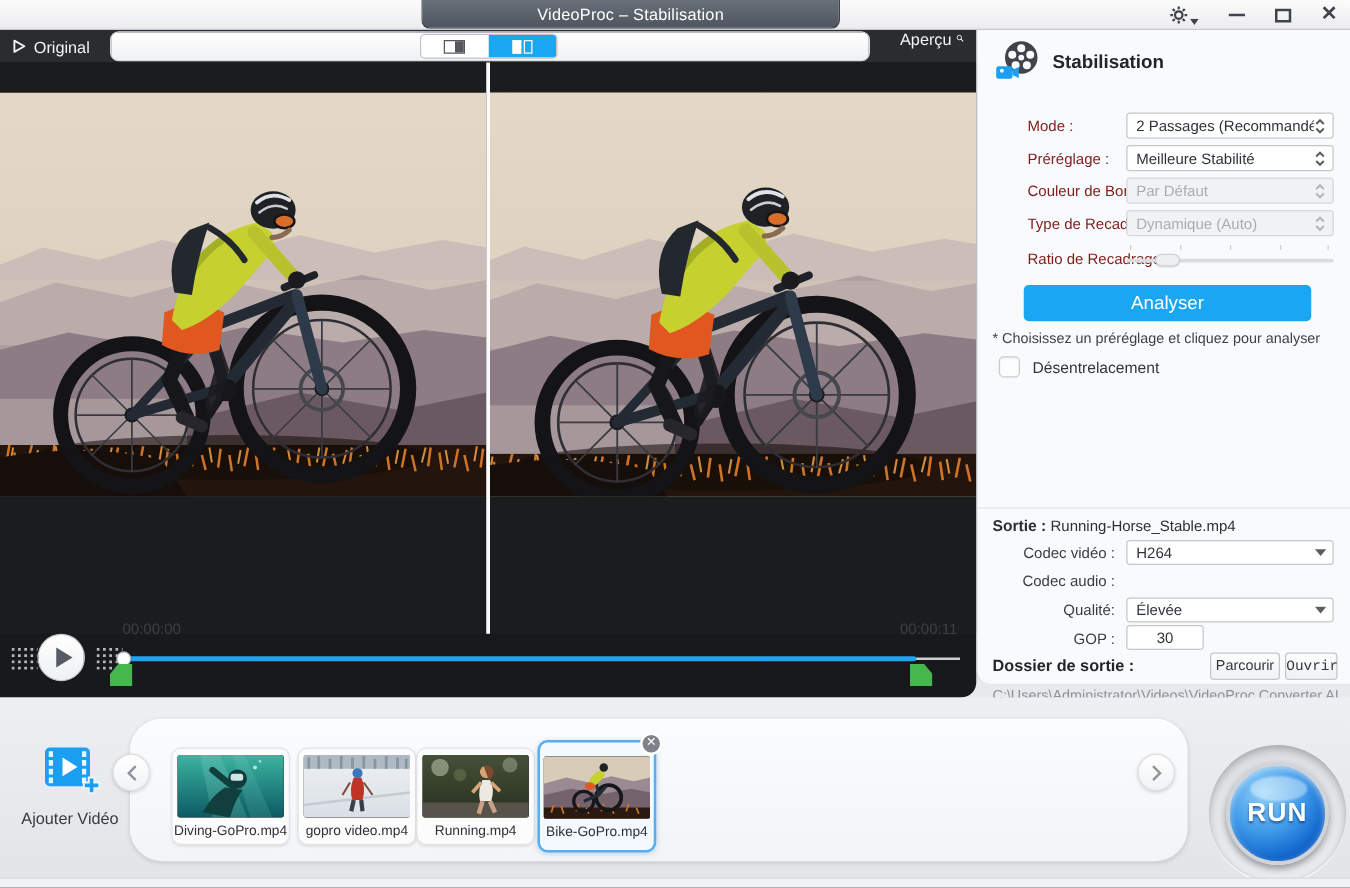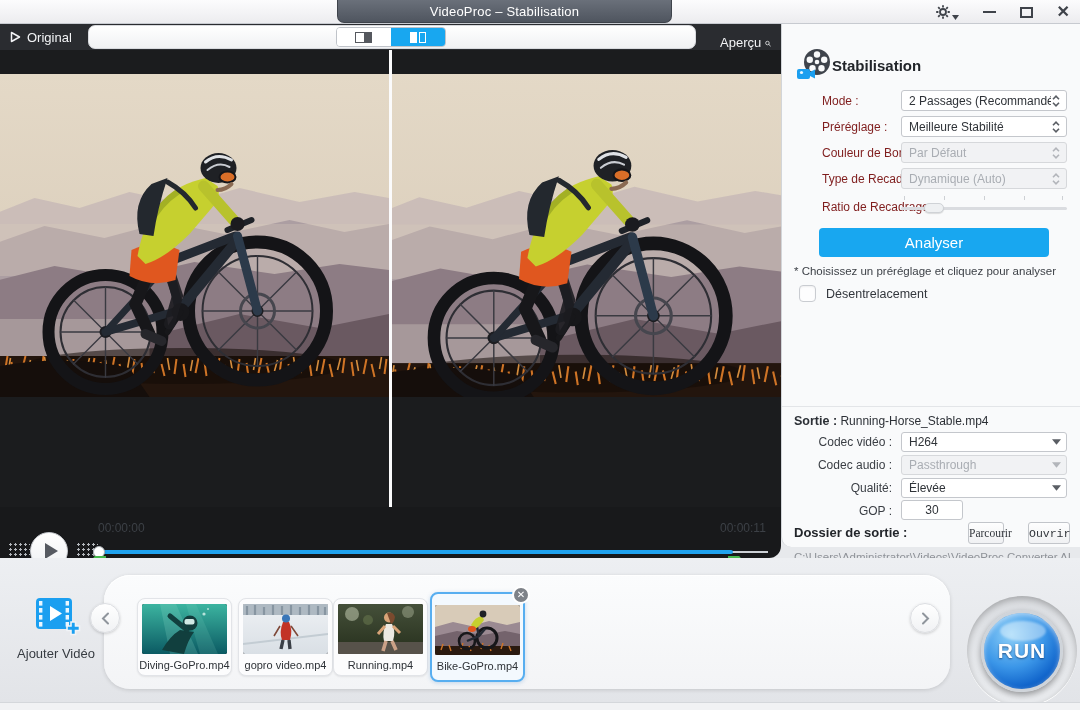--- a/index.html
+++ b/index.html
@@ -22,40 +22,40 @@
   .close-glyph { font-size:16px; line-height:16px; font-weight:bold; }
 
   
   .preview-col { position:absolute; left:0; top:24px; width:781px; height:534px; background:#18191b; border-radius:0 0 12px 0; overflow:hidden; }
   .pv-toolbar { position:absolute; left:0; top:0; width:781px; height:26px; background:#2a2c30;text-decoration:underline; }
   .whitebar { position:absolute; left:88px; top:1px; width:608px; height:24px;
     background:linear-gradient(#ffffff,#f0f1f3); border-radius:7px; border:1px solid #d8dade; }
   .tab-original { position:absolute; left:0; top:0; width:86px; height:26px; color:#f2f3f5; font-size:13px;
     display:flex; align-items:center; gap:6px; padding-left:10px; }
   .tab-apercu { position:absolute; right:0; top:0; width:84px; height:26px; color:#f2f3f5; font-size:13px;
-    display:flex; align-items:flex-end; justify-content:flex-end; gap:4px; padding-right:10px;padding-left:23px; }
+    display:flex; align-items:flex-start; justify-content:flex-end; gap:4px; padding-right:10px;padding-left:23px; }
   .toggle-group { position:absolute; left:50%; top:3px; transform:translateX(-50%); display:flex;
     border:1px solid #bfc3c9; border-radius:4px; overflow:hidden; height:20px; }
   .tg-btn { width:54px; height:100%; display:flex; align-items:center; justify-content:center; background:#fff; }
   .tg-btn.active { background:var(--accent); }
   .single-icon { width:17px; height:11px; border:1.5px solid #55585e; display:flex; }
   .single-icon .half { width:50%; height:100%; background:#55585e; margin-left:auto; }
   .split-icon { display:flex; gap:2px; align-items:center; }
   .split-icon .b1 { width:7px; height:11px; background:#fff; border:1.5px solid #fff; }
   .split-icon .b2 { width:7px; height:11px; border:1.5px solid #fff; }
 
   .video-area { position:absolute; left:0; top:26px; width:781px; height:457px; background:#1a1b1d; }
   .pane { position:absolute; top:0; height:457px; overflow:hidden; background:#1b1c1e; }
   .pane.left { left:0; width:389px; }
   .pane.right { left:392px; width:389px; }
   .pane-divider { position:absolute; left:389px; top:0; width:3px; height:457px; background:#fbfbfc; }
   .frame-svg { position:absolute; left:0; top:24px; width:389px; height:323px; display:block; }
 
   
-  .timeline { position:absolute; left:0; top:496px; width:941px; height:51px;text-align:center; } 
+  .timeline { position:absolute; left:0; top:471px; width:941px; height:51px;text-align:center; } 
   .grip { position:absolute; width:22px; height:20px;
     background-image:radial-gradient(#b4b8bd 1.1px, transparent 1.3px); background-size:5px 5px; }
   .grip.g1 { left:8px; top:22px; }
   .grip.g2 { left:76px; top:22px; }
   .play-btn { position:absolute; left:30px; top:12px; width:38px; height:38px; border-radius:50%;
     background:linear-gradient(#ffffff,#eef0f2); border:1px solid #c5c8cd; box-shadow:0 1px 2px rgba(0,0,0,.15);
     display:flex; align-items:center; justify-content:center; }
   .play-tri { width:0; height:0; border-left:13px solid #565a61; border-top:8px solid transparent;
     border-bottom:8px solid transparent; margin-left:4px; }
   .t-time { position:absolute; font-size:12px; color:#3c4046; }
@@ -63,21 +63,21 @@
   .track-blue { position:absolute; left:100px; top:30px; width:633px; height:4px; border-radius:2px; background:var(--timeline-blue); }
   .knob { position:absolute; left:93px; top:26px; width:12px; height:12px; border-radius:50%;
     background:#fff; border:1px solid #aeb3b9; box-shadow:0 1px 2px rgba(0,0,0,.25); }
   .handle { position:absolute; width:18px; height:18px; background:var(--handle-green); top:36px; }
   .handle.hl { left:88px; clip-path:polygon(0 45%, 38% 0, 100% 0, 100% 100%, 0 100%); }
   .handle.hr { left:728px; clip-path:polygon(0 0, 62% 0, 100% 45%, 100% 100%, 0 100%); }
 
   
   .settings-col { position:absolute; left:781px; top:24px; width:299px; height:523px;
     background:#f9fafb; border-left:1px solid #d2d5d9; border-radius:0 0 0 10px; }
-  .panel-header { position:absolute; left:14px; top:24px; display:flex; align-items:center; }
+  .panel-header { position:absolute; left:14px; top:8px; display:flex; align-items:center; gap:10px; }
   .panel-title { font-size:15px; font-weight:bold; color:#22252a; }
   .prow { position:absolute; left:12px; font-size:12px; color:#7f1d1d;margin-left:28px; }
   .sel { position:absolute; left:119px; width:166px; height:21px; background:#fff; border:1px solid #c4c7cc;
     border-radius:3px; display:flex; align-items:center; padding:0 5px 0 7px; font-size:12px; color:#2f3338; }
   .sel .val { flex:1; white-space:nowrap; overflow:hidden; }
   .sel svg { flex:0 0 auto; }
   .sel.dis { background:#f1f2f4; color:#a9adb3; border-color:#d6d8db; }
   .updn { stroke:#5a5e64; fill:none; stroke-width:1.6; }
   .sel.dis .updn { stroke:#b2b5ba; }
   .dnarr { fill:#5a5e64; }
@@ -100,21 +100,21 @@
   .out-sec { position:absolute; left:0; top:382px; width:299px; border-top:1px solid #e3e5e8; }
   .sortie-line { position:absolute; left:12px; top:390px; font-size:12px; color:#2c3036; }
   .sortie-line b { font-size:12.5px; }
   .olabel { position:absolute; width:100px; text-align:right; font-size:12px; color:#3a3e44; }
   .osel { position:absolute; left:119px; width:166px; height:20px; }
   .gop-input { position:absolute; left:119px; top:476px; width:62px; height:20px; border:1px solid #c4c7cc;
     border-radius:3px; text-align:center; font-size:12px; color:#2f3338; font-family:inherit; background:#fff; }
   .dossier-label { position:absolute; left:12px; top:501px; font-size:13px; font-weight:bold; color:#22252a; }
   .mini-btn { position:absolute; top:498px; height:22px; background:linear-gradient(#fefefe,#f0f1f3);
     border:1px solid #c2c5ca; border-radius:3px; font-size:11.5px; color:#33373d; font-family:inherit; }
-  .btn-parcourir { left:186px; width:36px;font-family:Liberation Serif, serif; }
+  .btn-parcourir { left:186px; width:56px; }
   .btn-ouvrir { left:246px; width:42px;font-family:Liberation Mono, monospace; }
   .out-path { position:absolute; left:12px; top:527px; font-size:11.5px; color:#8e9298; }
 
   
   .bottom-bar { position:absolute; left:0; top:558px; width:1080px; height:144px;
     background:linear-gradient(#edeff2,#e2e4e8); }
   .tray { position:absolute; left:104px; top:17px; width:846px; height:114px; border-radius:26px;
     background:linear-gradient(#fbfcfd,#f3f4f6); box-shadow:0 1px 4px rgba(0,0,0,.14), inset 0 1px 0 #fff; }
   .add-video { position:absolute; left:8px; top:38px; width:96px; text-align:center; }
   .add-video-label { font-size:13px; color:#363b41; margin-top:4px; }
@@ -382,26 +382,20 @@
 
     <div class="olabel" style="left:10px; top:411px;">Codec vidéo :</div>
     <div class="sel osel" style="top:408px;">
       <span class="val">H264</span>
       <svg width="9" height="6" viewBox="0 0 10 6">
           <path class="dnarr" d="M0 0 L10 0 L5 6 Z"></path>
         </svg>
     </div>
 
     <div class="olabel" style="left:10px; top:434px;">Codec audio :</div>
-    <div class="sel dis osel" style="top:431px;">
-      <span class="val">Passthrough</span>
-      <svg width="9" height="6" viewBox="0 0 10 6">
-          <path class="dnarr" d="M0 0 L10 0 L5 6 Z"></path>
-        </svg>
-    </div>
 
     <div class="olabel" style="left:10px; top:457px;">Qualité:</div>
     <div class="sel osel" style="top:454px;">
       <span class="val">Élevée</span>
       <svg width="9" height="6" viewBox="0 0 10 6">
           <path class="dnarr" d="M0 0 L10 0 L5 6 Z"></path>
         </svg>
     </div>
 
     <div class="olabel" style="left:10px; top:480px;">GOP :</div>

